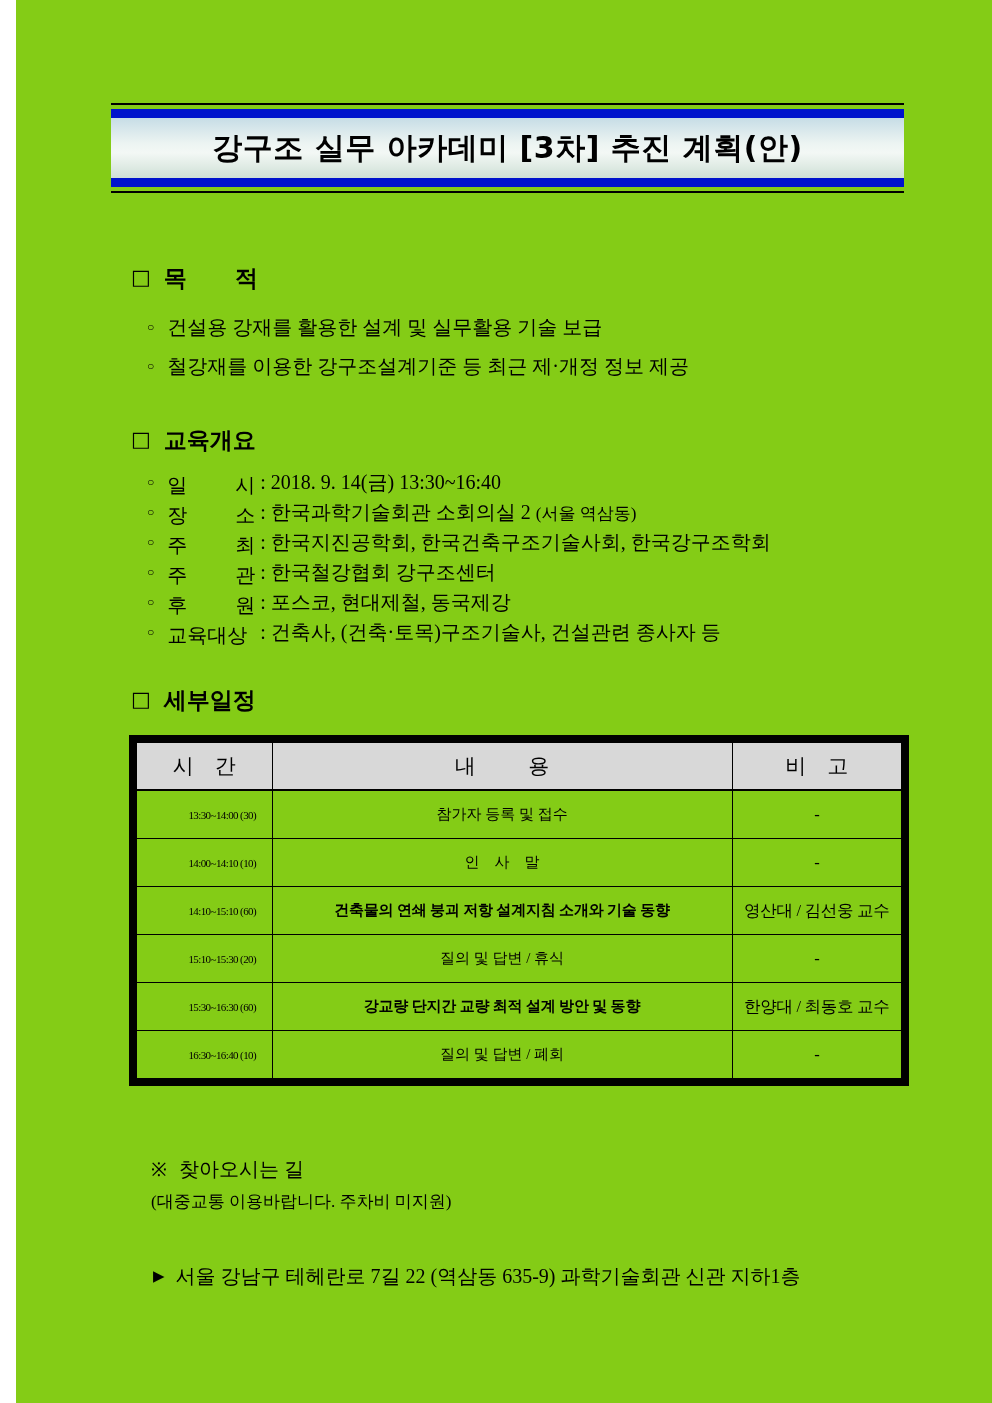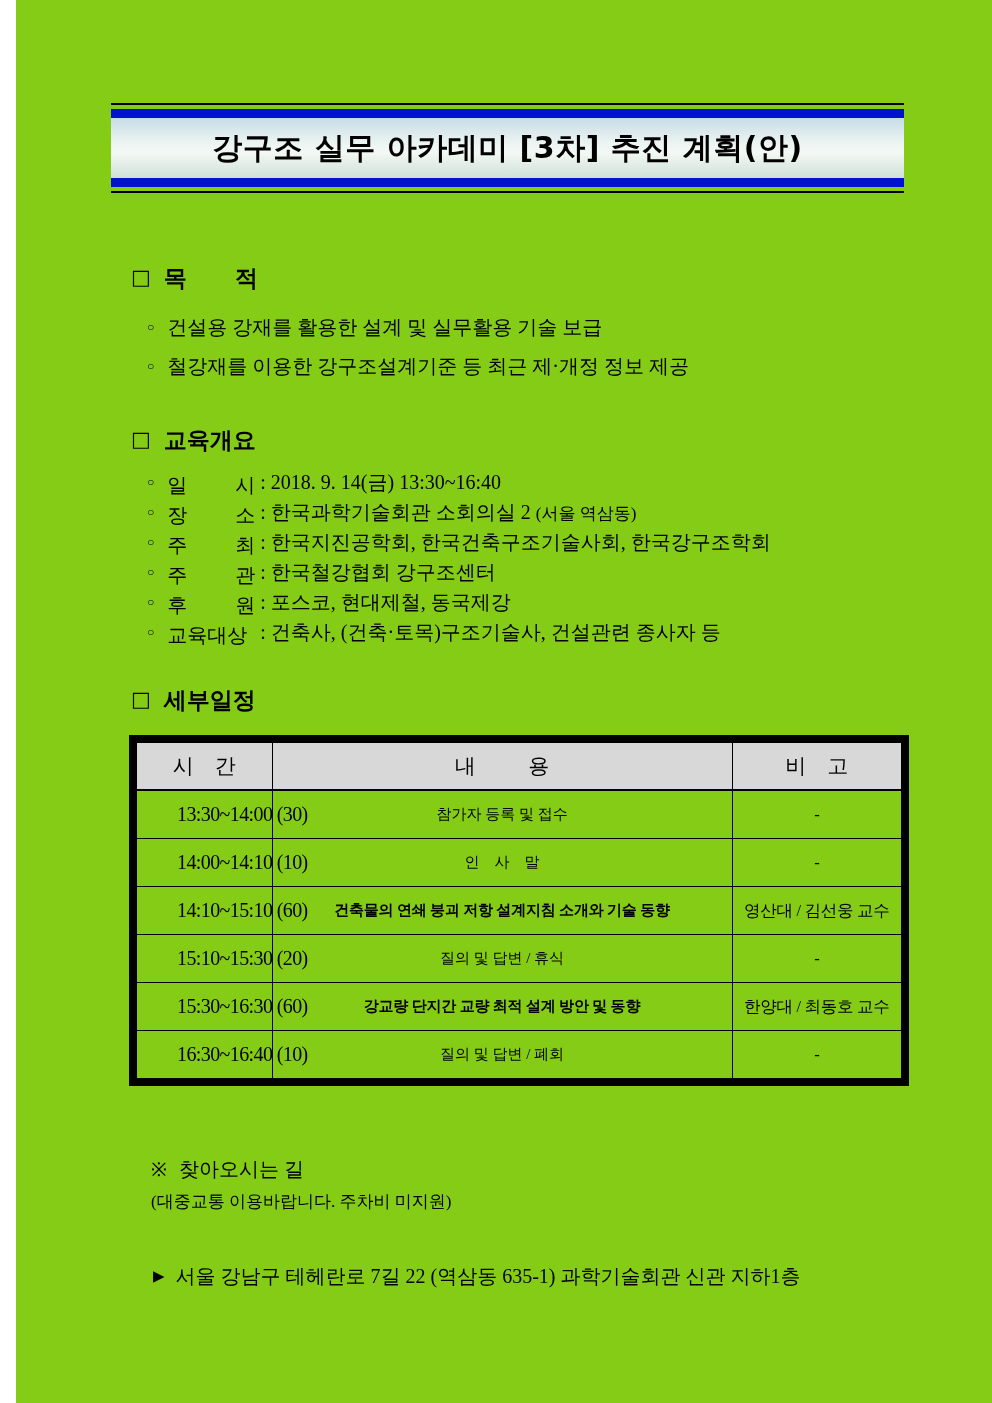--- a/index.html
+++ b/index.html
@@ -45,21 +45,21 @@
   .schedule-table col.c-remark{width:173px;}
   .schedule-table th,.schedule-table td{
     border:1.5px solid #000;text-align:center;vertical-align:middle;padding:0 4px;
   }
   .schedule-table{border:8px solid #000000;}
   .schedule-table th{
     height:46px;background:#d8d8d8;font-weight:normal;font-size:21px;white-space:pre;
     border-bottom:2px solid #000;
   }
   .schedule-table td{height:47px;font-size:15px;white-space:pre;}
-  .schedule-table td.t-time{font-size:20px;letter-spacing:-0.6px;padding-left:40px;}
+  .schedule-table td.t-time{font-size:11px;letter-spacing:-0.6px;padding-left:40px;}
   .schedule-table td.t-remark{font-size:16.5px;letter-spacing:-0.3px;}
   .schedule-table tr.row-bold td.t-content{font-weight:bold;letter-spacing:-0.2px;}
   
   .note-head{margin-left:115px;font-size:20px;line-height:30px;white-space:pre;}
   .ref-marker{font-size:19px;margin-right:12px;}
   .tri-list{margin:10px 0 0 137px;}
   .tri-line{font-size:20px;line-height:38px;white-space:pre;}
   .tri{font-size:15px;margin-right:11px;position:relative;top:-2px;}
   .mt-purpose{margin-top:70px;}
   .mt-overview{margin-top:38px;}
@@ -151,21 +151,21 @@
           <td class="t-remark">-</td>
         </tr>
       </tbody>
   </table>
 
   <div class="note-head mt-directions">
     <span class="ref-marker">※</span><span>찾아오시는 길</span>
     <span class="small-note">(대중교통 이용바랍니다. 주차비 미지원)</span>
   </div>
   <div class="tri-list" id="directions-list">
-      <div class="tri-line"><span class="tri">▶</span><span>서울 강남구 테헤란로 7길 22 (역삼동 635-1) 과학기술회관 신관 지하1층</span></div>
+      <div class="tri-line"><span class="tri">▶</span><span>서울 강남구 테헤란로 7길 22 (역삼동 635-9) 과학기술회관 신관 지하1층</span></div>
     </div>
 
   <div class="note-head mt-registration">
     
     
   </div>
 
 </div>
 
 </body></html>

